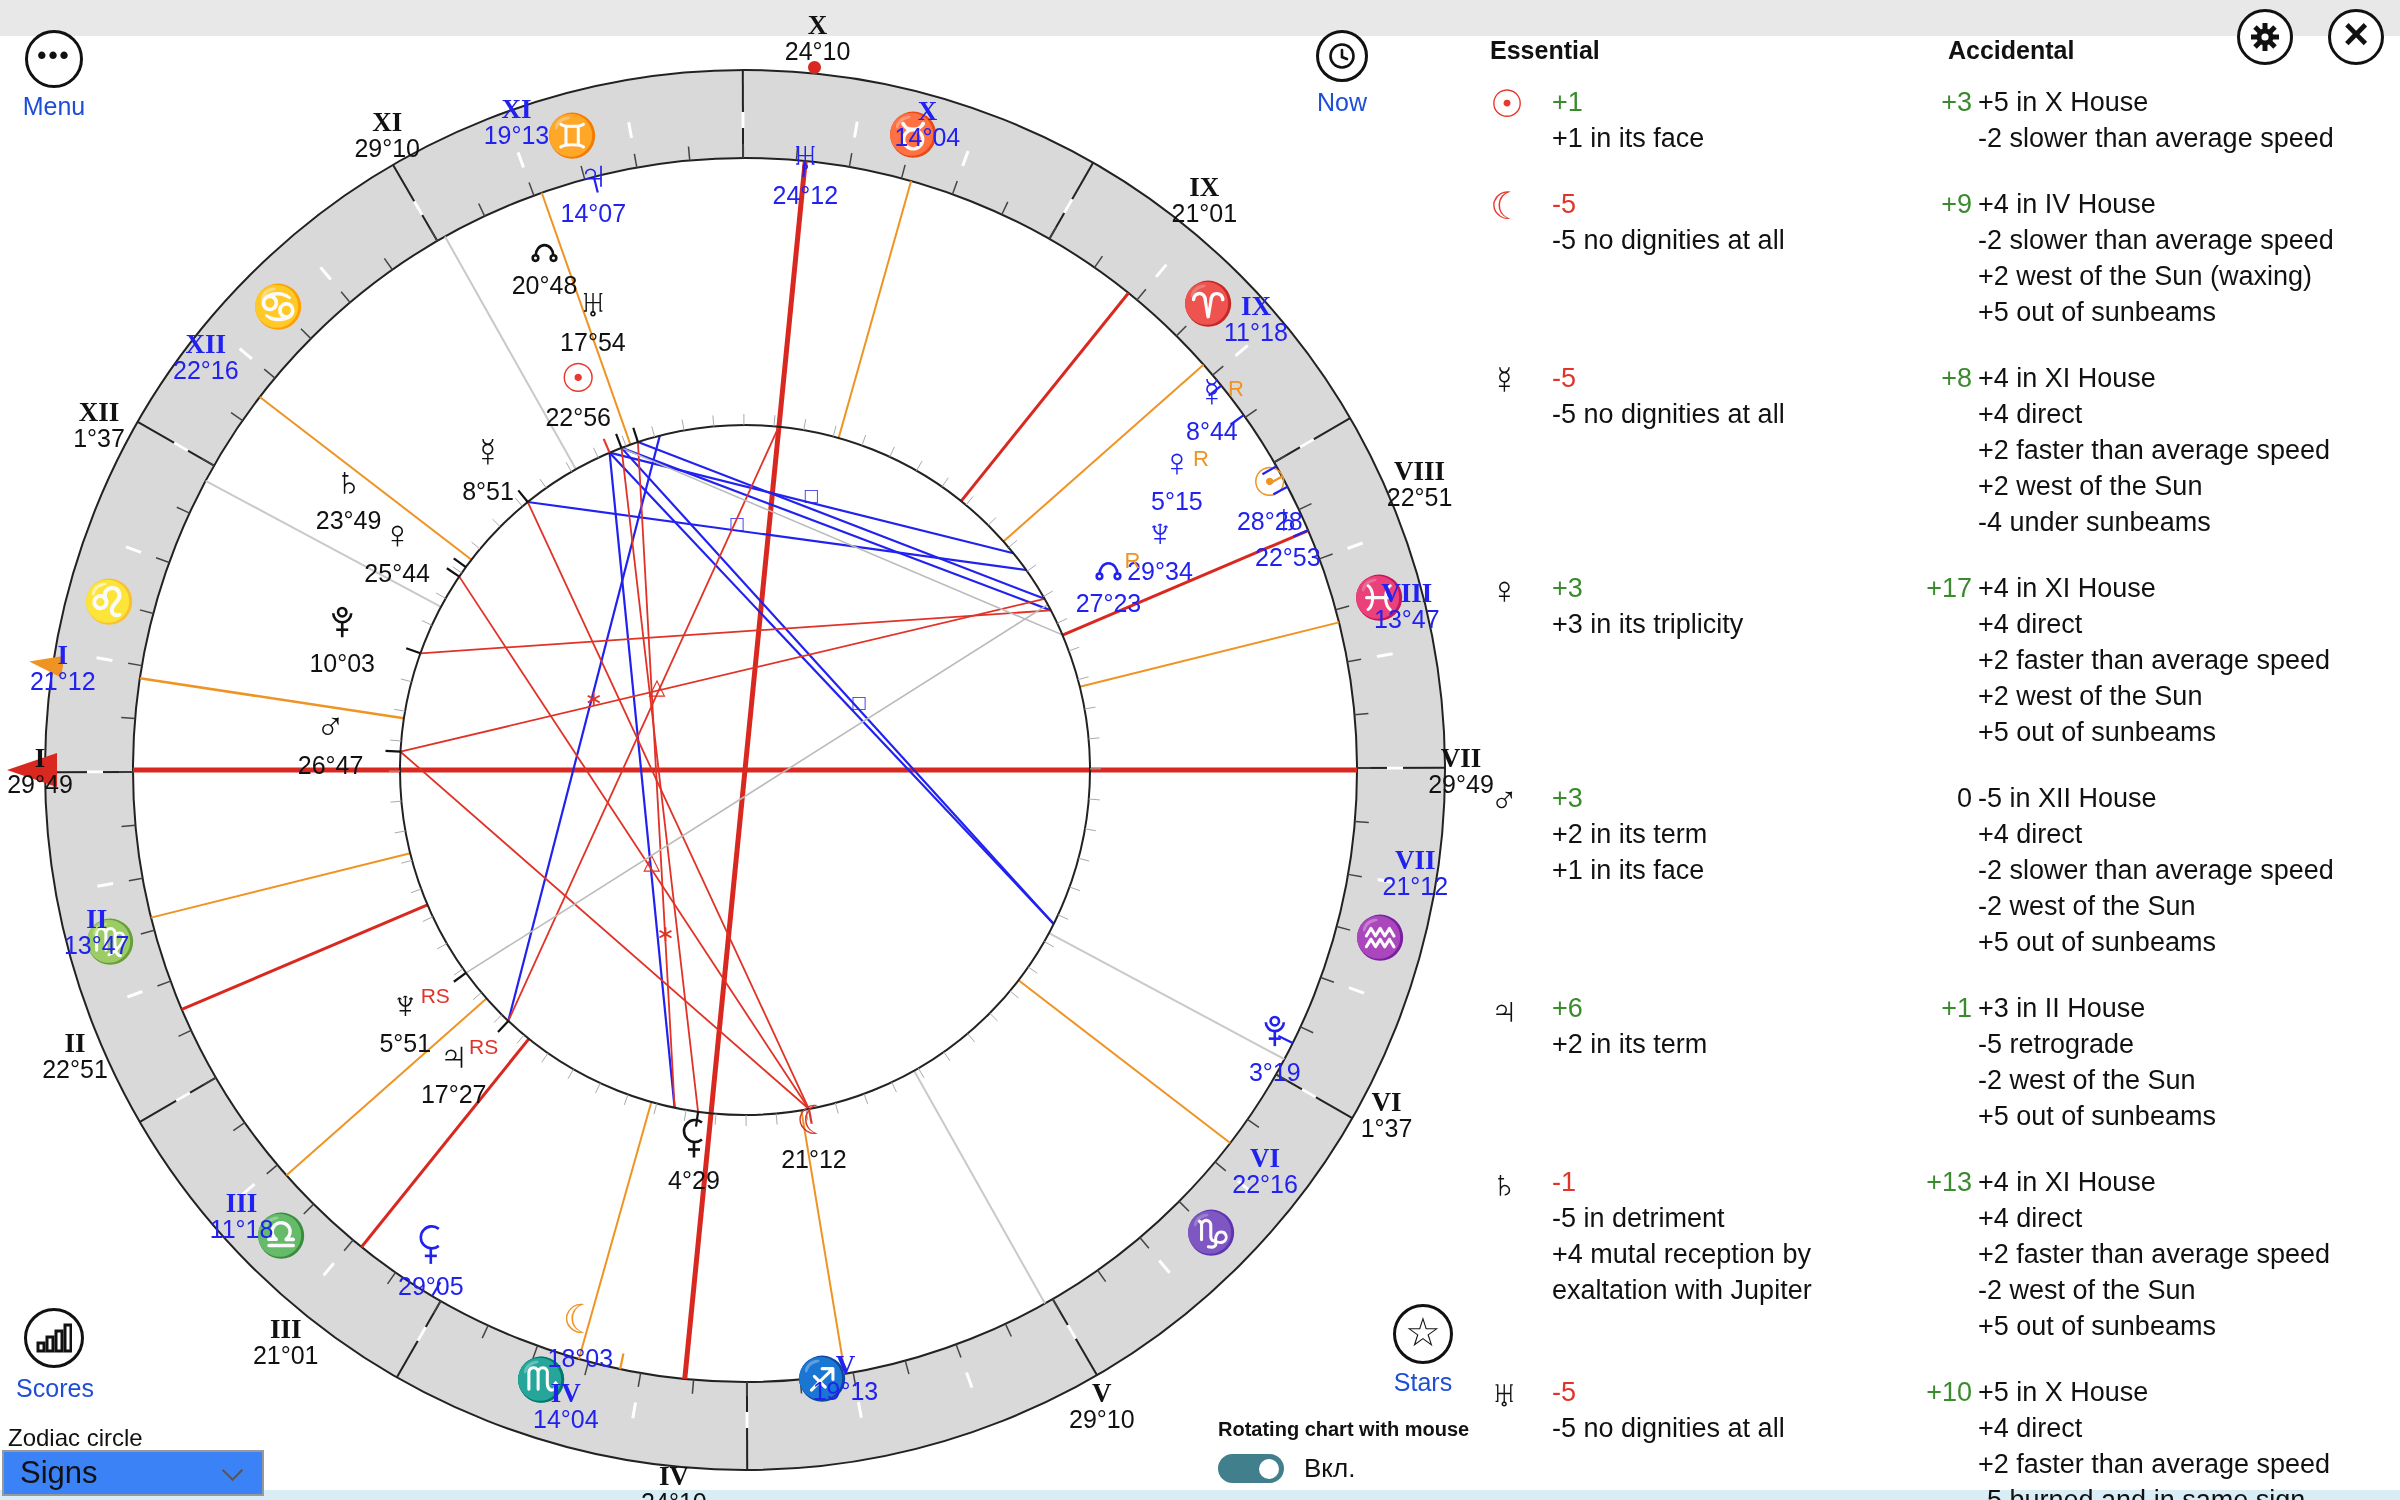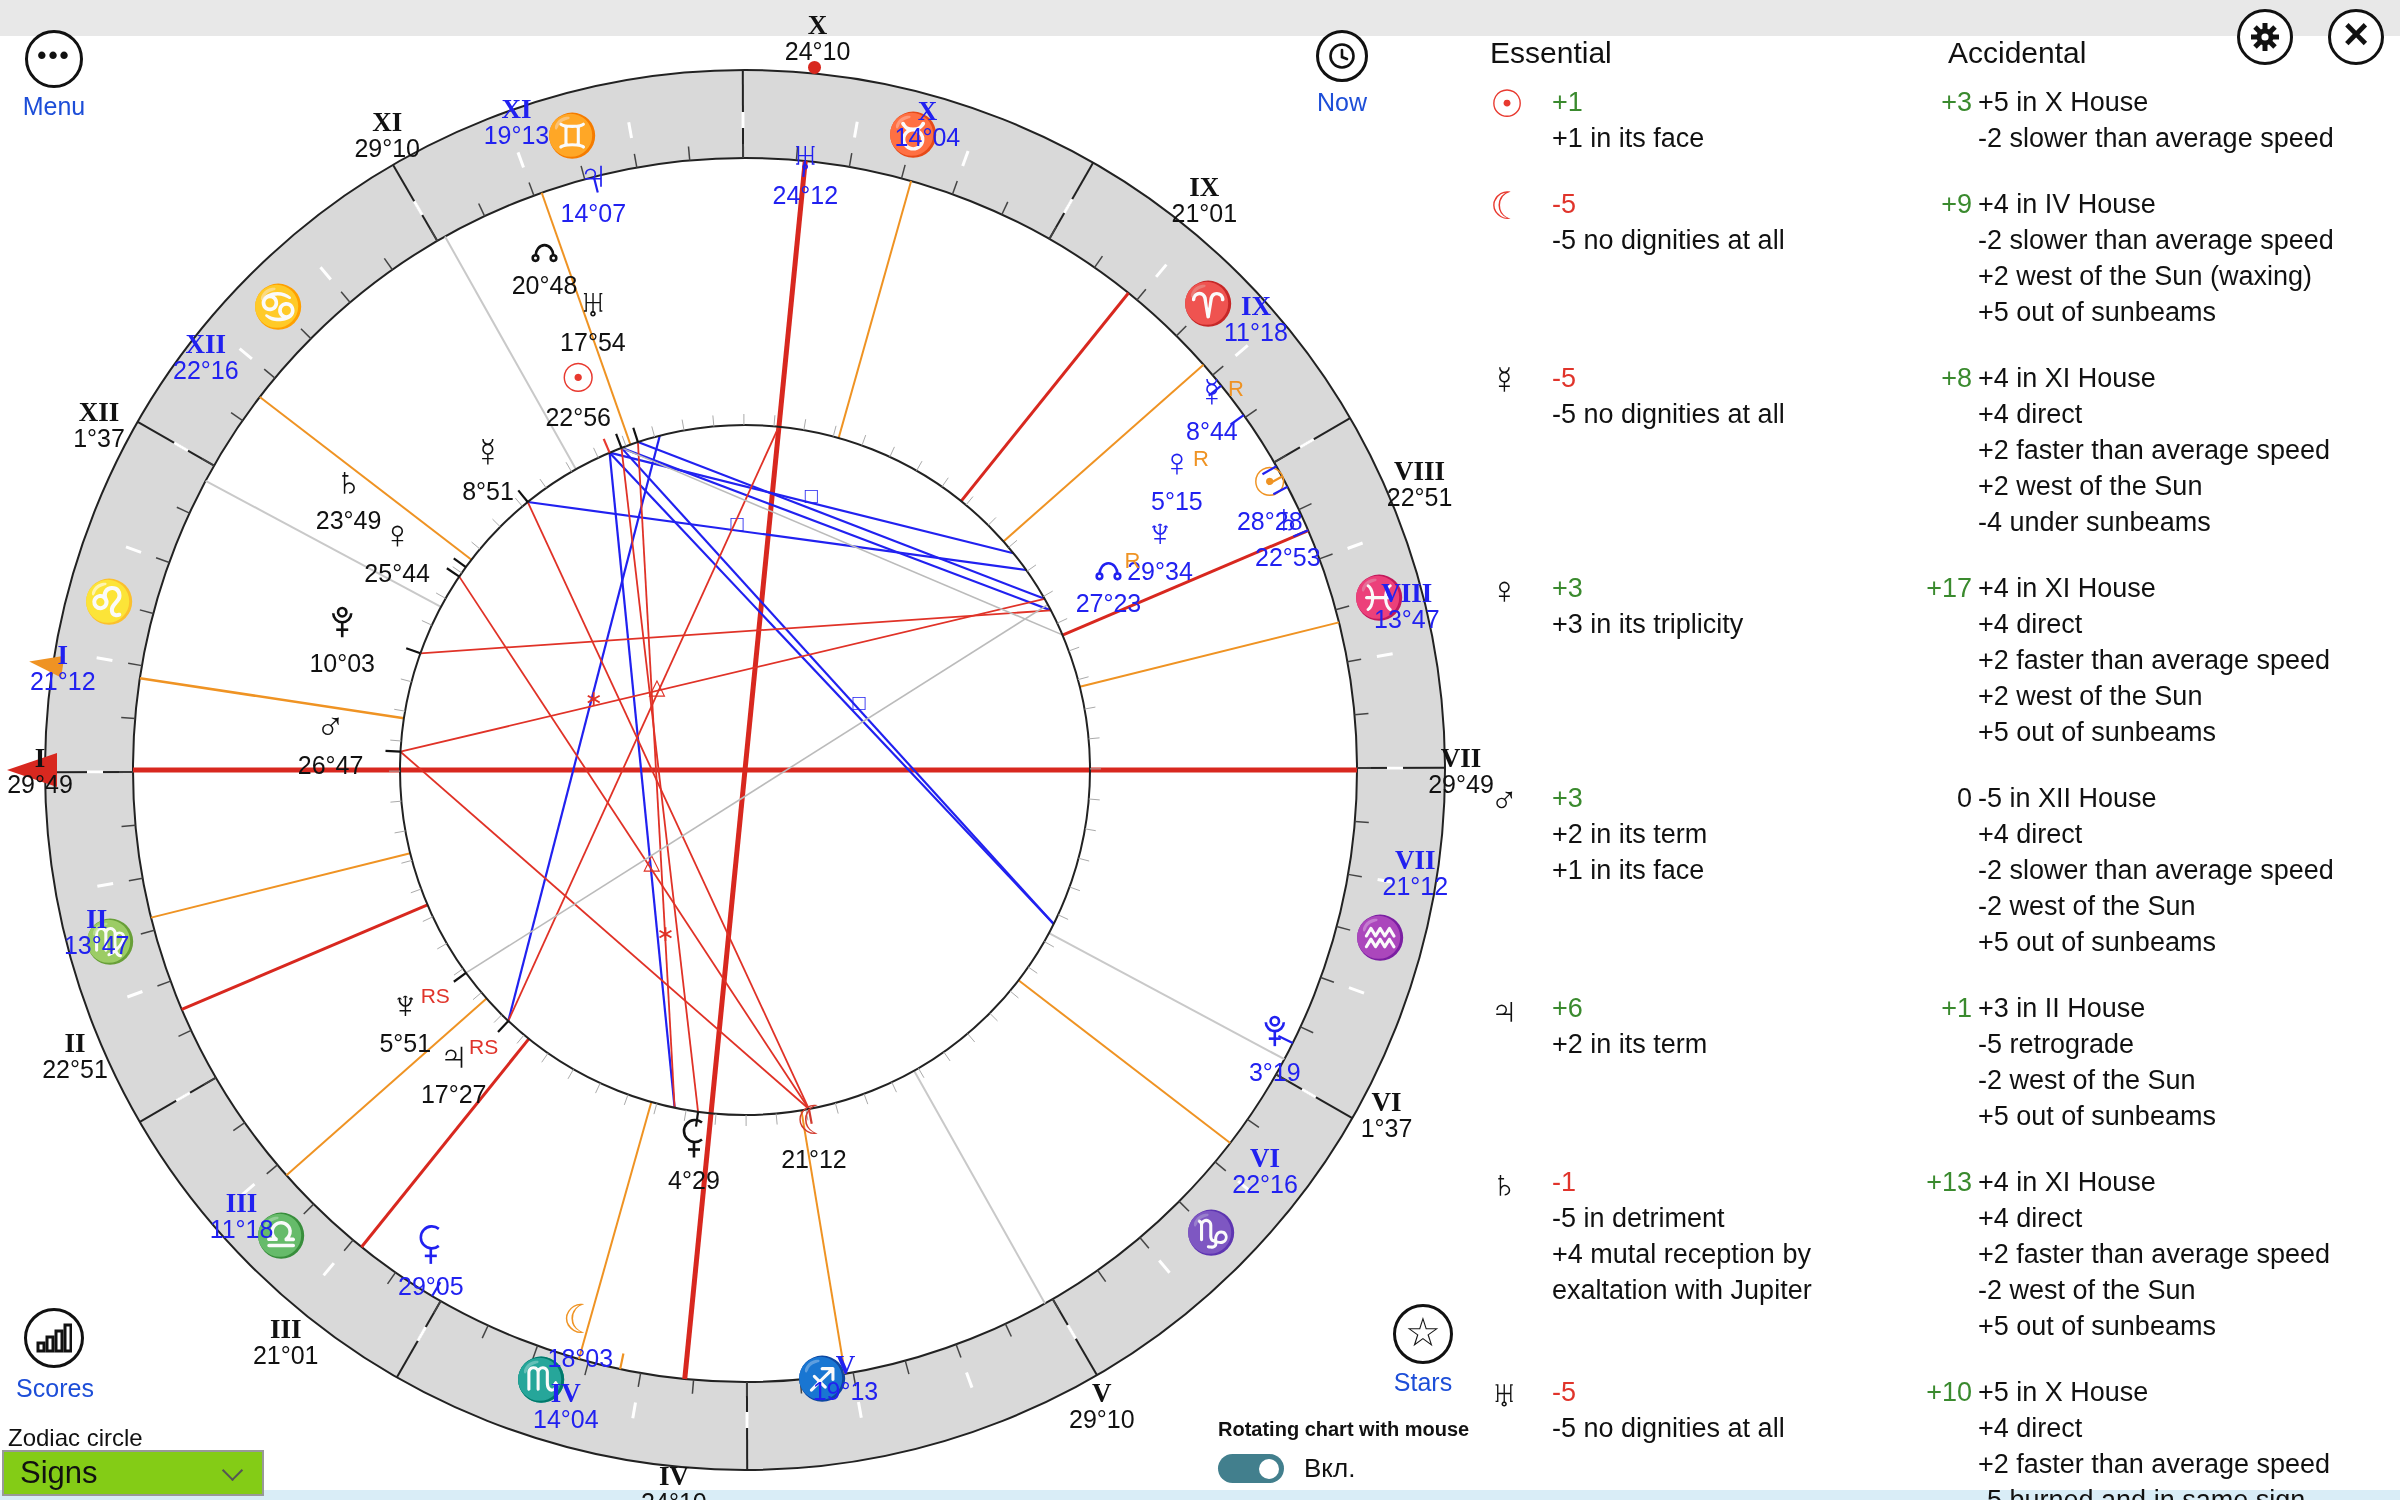--- a/index.html
+++ b/index.html
@@ -9,35 +9,35 @@
   #botstrip{position:absolute;left:0;top:1490px;width:2400px;height:10px;background:#d9edf7;}
   #chart{position:absolute;left:0;top:0;}
   .circlebtn{position:absolute;border:3px solid #111;border-radius:50%;background:#fff;
     display:flex;align-items:center;justify-content:center;box-sizing:border-box;cursor:pointer;}
   .btnlabel{position:absolute;font-size:25px;color:#1d4ed8;text-align:center;white-space:nowrap;}
   .dots{font-size:26px;font-weight:bold;letter-spacing:2px;color:#111;line-height:10px;margin-top:-8px;}
   .xglyph{font-size:44px;font-weight:bold;color:#111;margin-top:-6px;}
   .starglyph{font-size:40px;color:#111;margin-top:-4px;}
   
   #panel{position:absolute;left:1490px;top:28px;width:905px;}
-  #panelhead{position:relative;height:56px;font-size:30px;color:#111;}
+  #panelhead{position:relative;height:56px;font-size:25px;color:#111;font-weight:bold;}
   #panelhead .h1{position:absolute;left:0;top:8px;}
   #panelhead .h2{position:absolute;left:458px;top:8px;}
   .prow{display:grid;grid-template-columns:56px 350px 64px 420px;column-gap:6px;
         margin-bottom:30px;font-size:27px;line-height:36px;color:#111;}
   .pg{font-size:38px;line-height:40px;}
   .score{font-weight:normal;}
   .green{color:#3a8a2e;}
   .red{color:#e0342b;}
   .black{color:#111;}
   .accscore{text-align:right;}
   
   #zodlabel{position:absolute;left:8px;top:1424px;font-size:24px;}
   #zodselect{position:absolute;left:2px;top:1450px;width:262px;height:46px;border:2px solid #999;
-     background:#84cc16;box-sizing:border-box;display:flex;align-items:center;cursor:pointer;}
+     background:#3b82f6;box-sizing:border-box;display:flex;align-items:center;cursor:pointer;}
   #zodselect .val{font-size:31px;margin-left:16px;flex:1;}
   #zodselect .chev{width:13px;height:13px;border-right:2.5px solid #555;border-bottom:2.5px solid #555;
      transform:rotate(45deg);margin-right:22px;margin-top:-6px;}
   
   #rotlabel{position:absolute;left:1218px;top:1418px;font-size:20px;font-weight:bold;}
   #togglewrap{position:absolute;left:1218px;top:1453px;display:flex;align-items:center;cursor:pointer;}
   #togglepill{width:66px;height:29px;border-radius:15px;background:#427f8d;position:relative;}
   #toggleknob{position:absolute;right:5px;top:4.5px;width:20px;height:20px;border-radius:50%;background:#fff;}
   #togglestate{font-size:26px;margin-left:20px;text-align:right;}
 </style>

